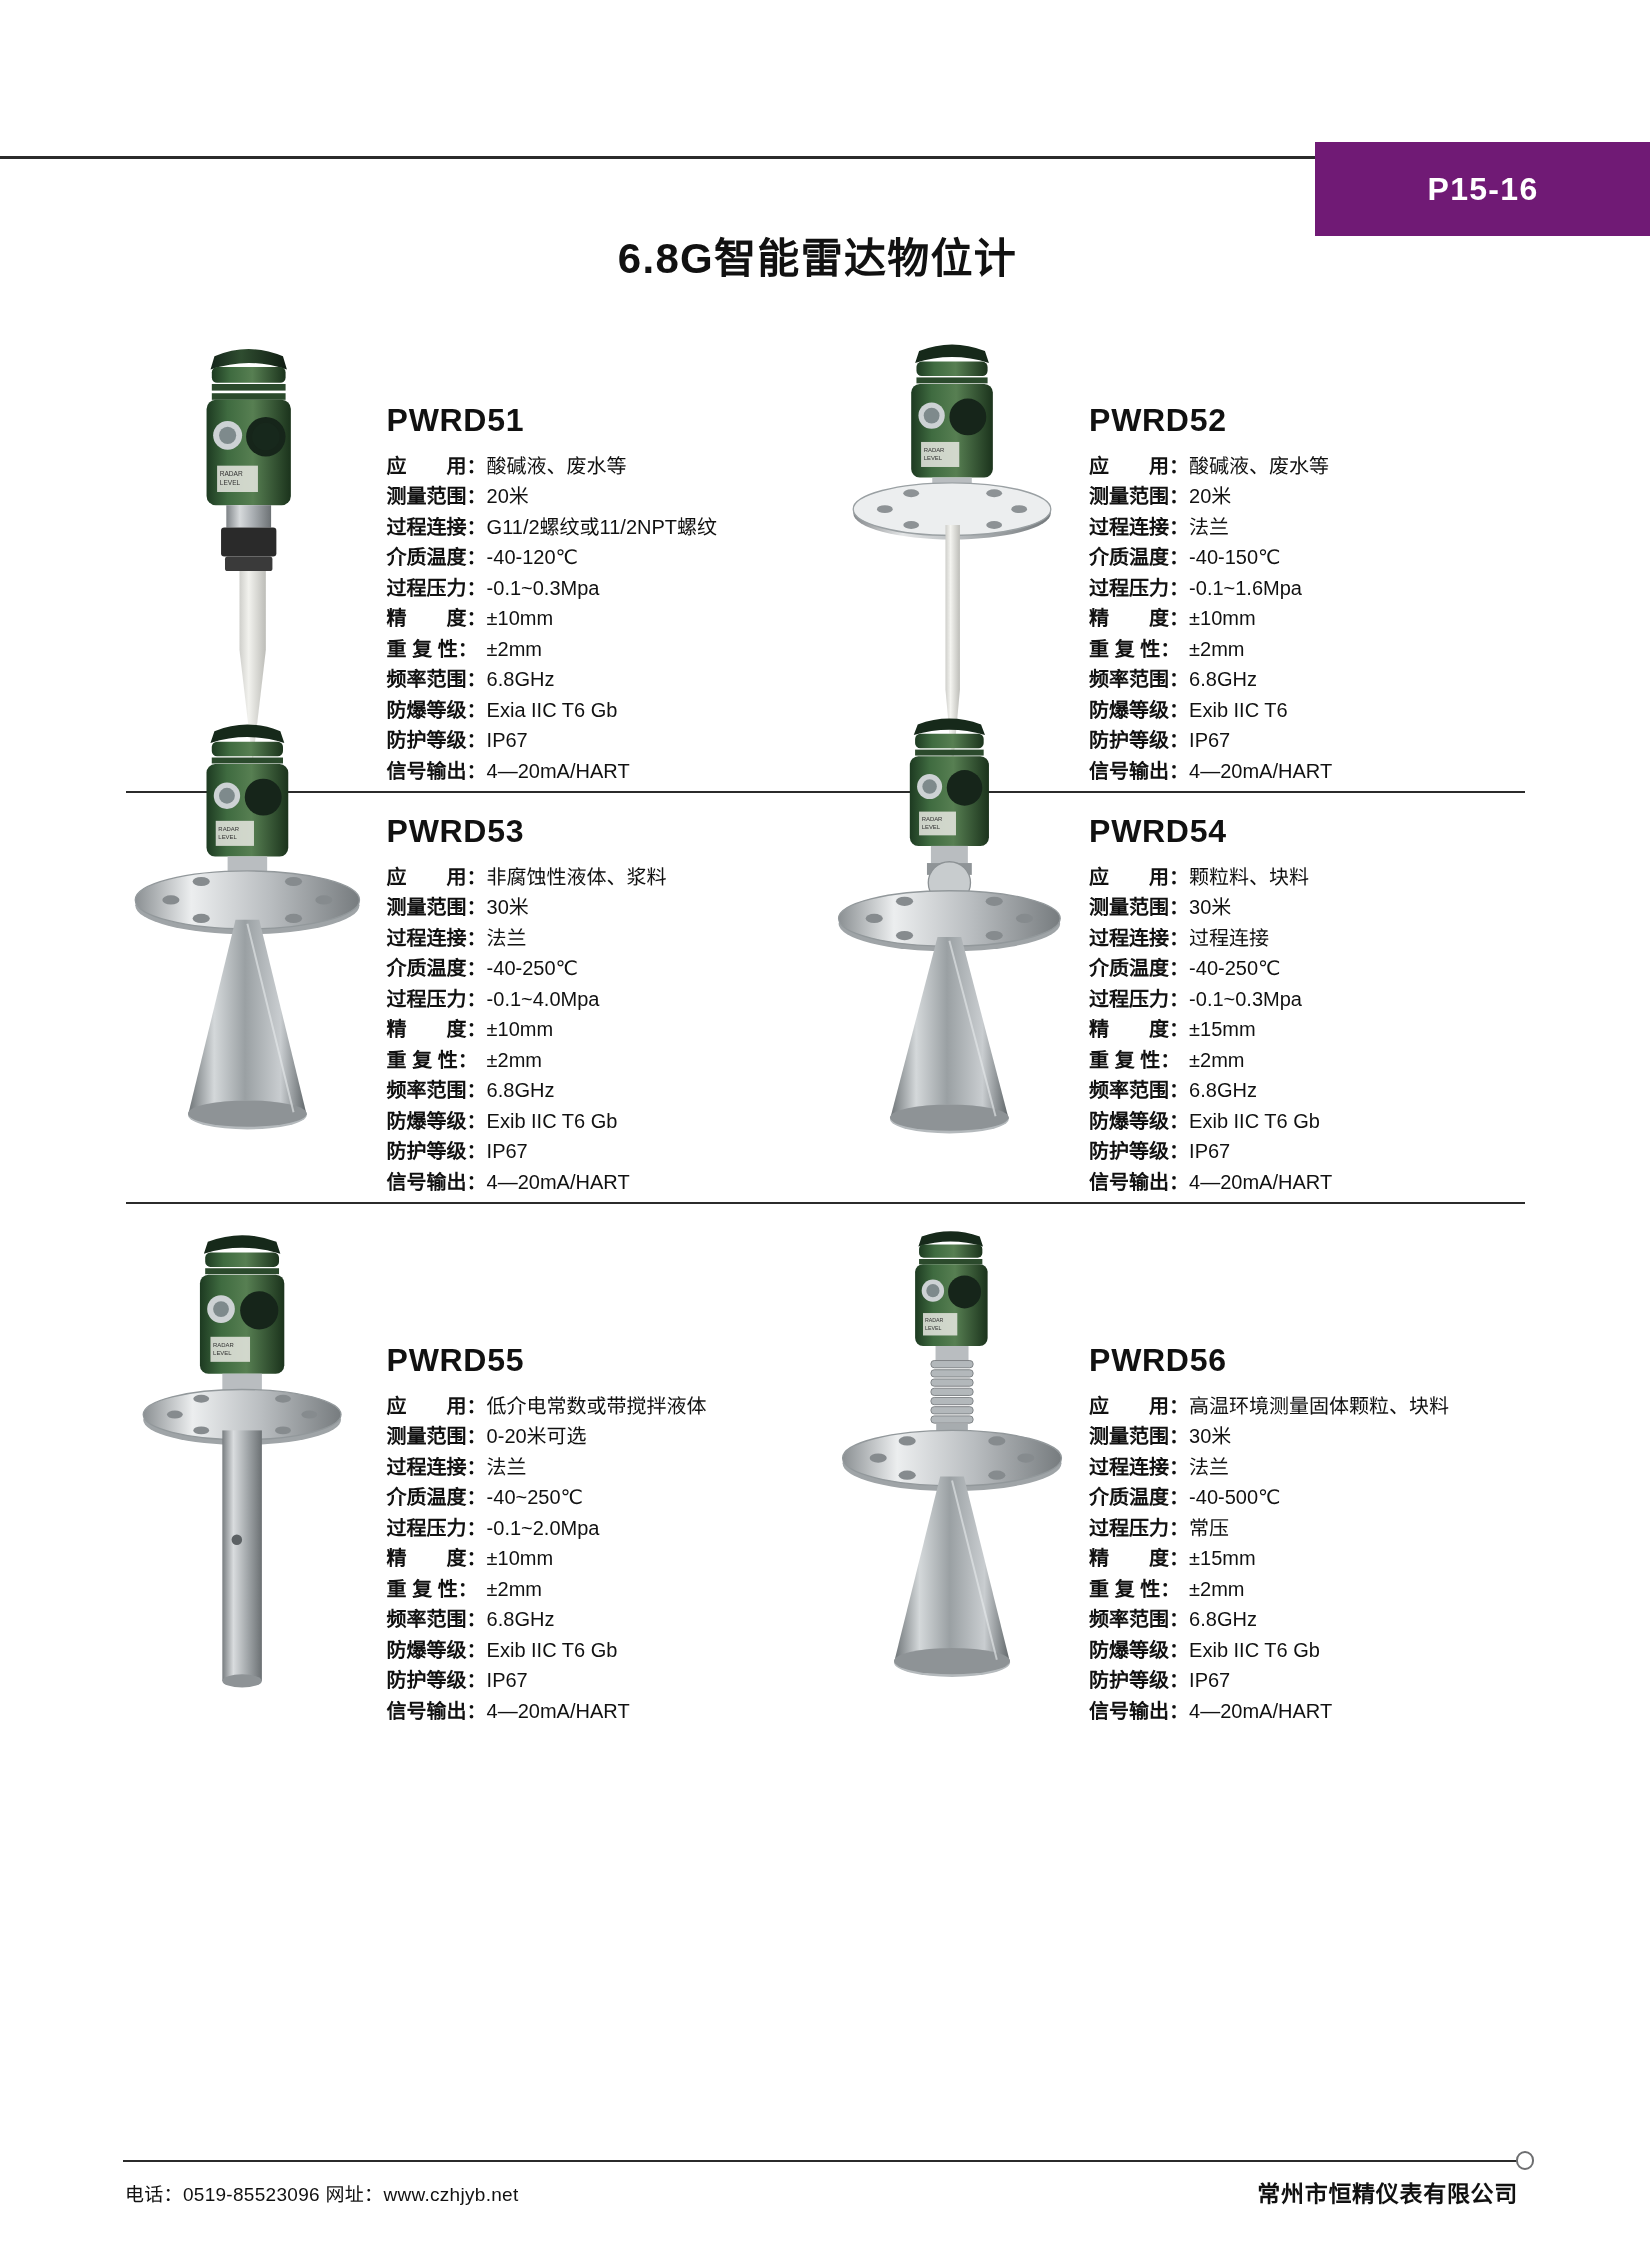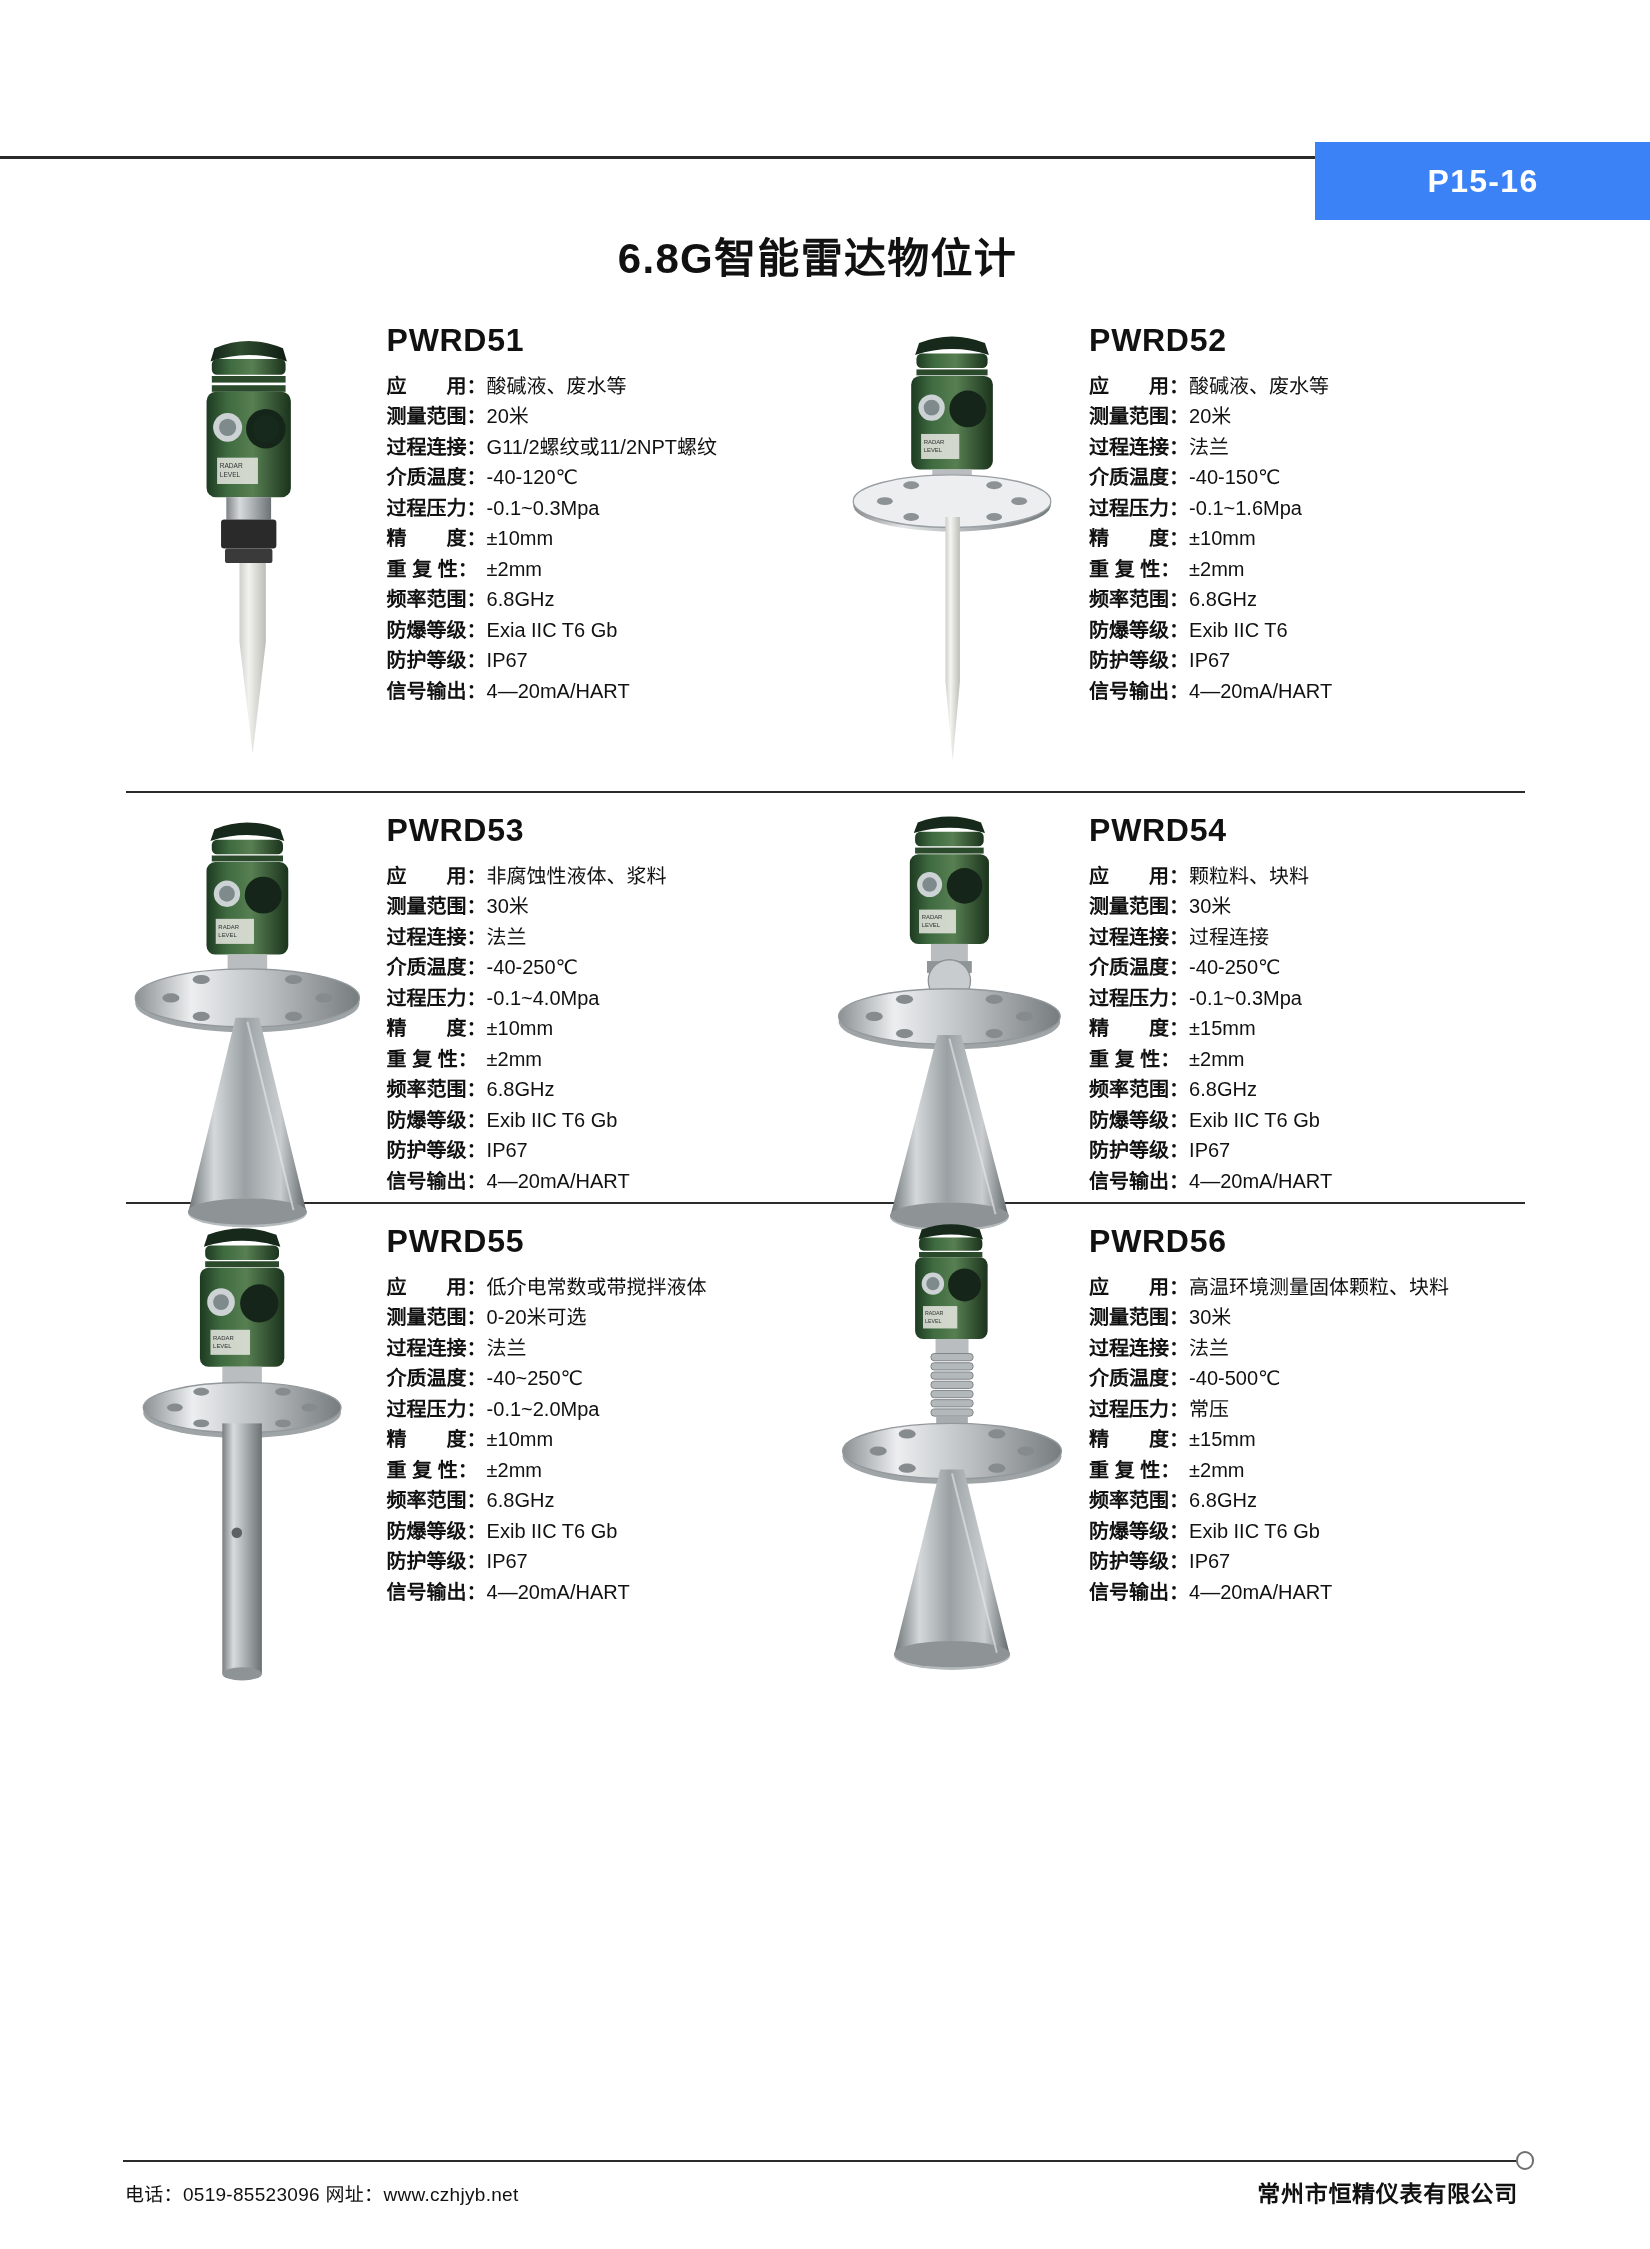--- a/index.html
+++ b/index.html
@@ -27,22 +27,22 @@
     left: 0; right: 0;
     top: 156px;
     height: 3.3px;
     background: #2b2b2b;
   }
   .page-tag {
     position: absolute;
     right: 0;
     top: 142px;
     width: 336px;
-    height: 78px;
-    background: #3b82f6;
+    height: 94px;
+    background: #701a75;
     display: flex;
     align-items: center;
     justify-content: center;
   }
   .page-tag span {
     color: #ffffff;
     font-size: 32px;
     font-weight: bold;
     letter-spacing: 1.3px;
     font-family: "Liberation Sans", sans-serif;
@@ -72,21 +72,21 @@
     display: flex;
   }
   .row-sep {
     height: 2px;
     background: #2b2b2b;
     margin: 0 2.6px;
   }
   .cell {
     width: 703px;
     display: flex;
-    align-items: flex-start;
+    align-items: flex-end;
     padding-top: 6.6px;
   }
   .img-col {
     width: 257px;
     flex: 0 0 257px;
     display: flex;
     justify-content: center;
     align-items: flex-start;
     padding-top: 12px;
   }

